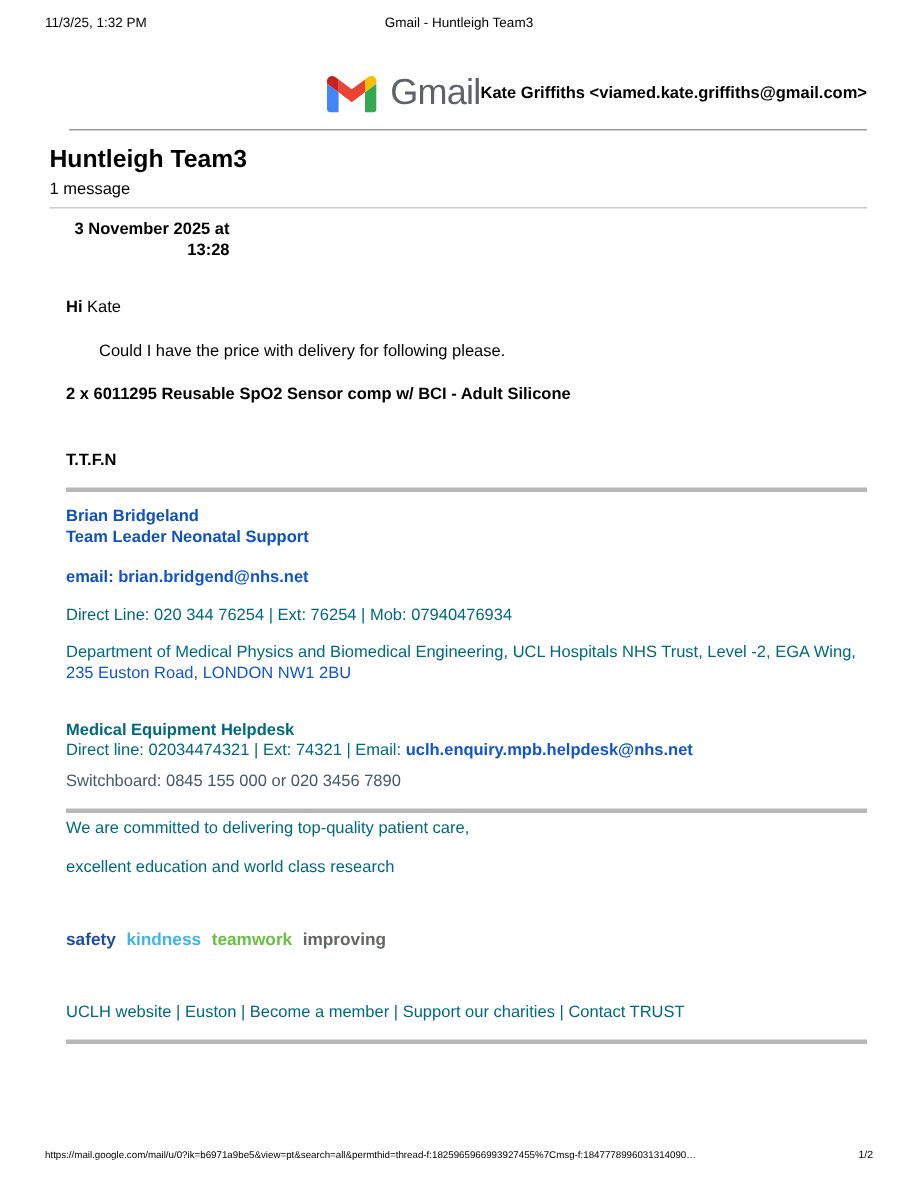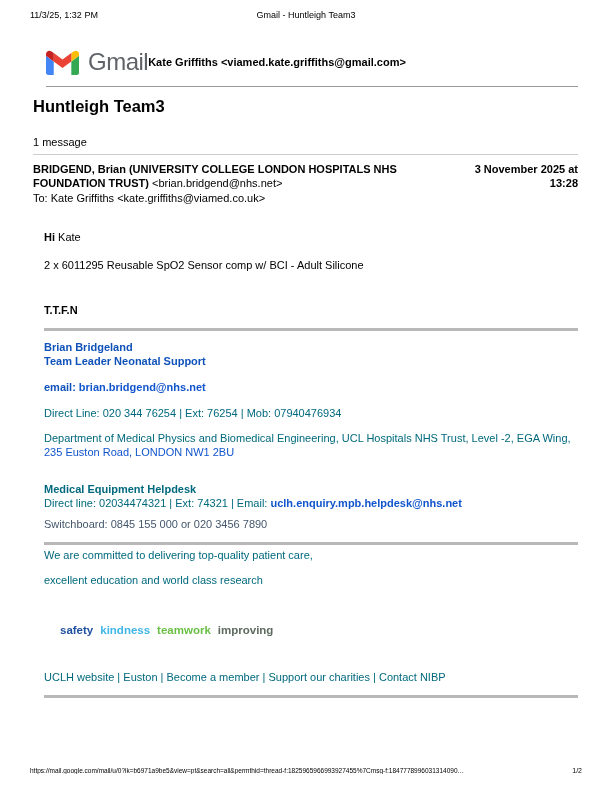--- a/index.html
+++ b/index.html
@@ -10,57 +10,57 @@
   }
   
   .print-header { position:absolute; top:10px; left:0; right:0; height:14px; font-size:9px; color:#000; }
   .ph-date { position:absolute; left:30px; top:0; }
   .ph-title { display:block; text-align:center; }
   .print-footer { position:absolute; bottom:18px; left:30px; right:30px; font-size:6.5px; color:#000; display:flex; justify-content:space-between; }
   .pf-url { max-width:540px; white-space:nowrap; overflow:hidden; }
   .pf-page { font-size:7px; }
 
   
-  .gmail-bar { position:absolute; top:48px; left:46px; right:34px; display:flex; justify-content:flex-start; align-items:center; padding-bottom:10px; border-bottom:1px solid #9a9a9a; }
+  .gmail-bar { position:absolute; top:48px; left:46px; right:34px; display:flex; justify-content:flex-end; align-items:center; padding-bottom:10px; border-bottom:1px solid #9a9a9a; }
   .logo-wrap { display:flex; align-items:center; gap:9px; }
   .logo-text { font-size:24px; color:#5f6368; letter-spacing:-0.5px; }
   .account { font-size:11px; font-weight:bold; }
 
   .content { position:absolute; top:96px; left:33px; right:34px; }
   .subject { font-size:16.5px; font-weight:bold; line-height:1.25; }
-  .msg-count { font-size:11px; margin-top:19px; }
+  .msg-count { font-size:11px; margin-top:3px; }
   .hr-light { border:none; border-top:1px solid #cccccc; margin-top:6px; }
 
   .sender-row { display:flex; justify-content:space-between; margin-top:7px; font-size:11px; line-height:1.3; }
   .sender-left { max-width:455px; }
   .sender-date { width:120px; text-align:right; font-weight:bold; flex-shrink:0; }
   .to-line { margin-top:1px; font-weight:normal; }
 
   .body-block { margin-left:11px; font-size:11px; line-height:1.25; }
   .greeting { margin-top:25px; }
   .greet-b { font-weight:bold; }
   .request { margin-top:15px; margin-left:22px; }
-  .item { margin-top:15px; font-weight:normal; }
+  .item { margin-top:15px; font-weight:bold; }
   .signoff { margin-top:31px; font-weight:bold; }
   .sig-hr { border:none; border-top:3px solid #b8b8b8; margin-top:10px; }
 
   .sig-name { margin-top:10px; font-weight:bold; color:#0f52ba; }
   .sig-role { font-weight:bold; color:#0f52ba; }
   .sig-email { margin-top:13px; }
   .lbl-blue { font-weight:bold; color:#0f52ba; }
   a.blue-link { color:#1155cc; text-decoration:none; font-weight:bold; cursor:pointer; }
   a.blue-link-n { color:#1155cc; text-decoration:none; cursor:pointer; }
   .sig-phone { margin-top:12px; color:#00697d; }
   .sig-dept { margin-top:11px; color:#00697d; line-height:1.25; }
   .helpdesk-title { margin-top:24px; font-weight:bold; color:#00697d; }
   .helpdesk-line { color:#00697d; }
   .switchboard { margin-top:7px; color:#44576b; font-weight:normal; }
   .mission { margin-top:4px; color:#00697d; }
   .mission + .mission { margin-top:12px; }
-  .values-row { margin-top:35px; font-weight:bold; font-size:11.5px;margin-left:16px; }
+  .values-row { margin-top:35px; font-weight:bold; font-size:11.5px; }
   .values-row span { margin-right:7px; }
   .links-block { margin-top:33px; font-size:11px; line-height:1.35; }
   .uclh-link { color:#00697d; text-decoration:none; cursor:pointer; }
   .sep { color:#00697d; }
   .mt4 { margin-top:4px; }
 </style>
 </head>
 <body>
 
 <div class="print-header">
@@ -83,29 +83,26 @@
   </div>
   <span class="account">Kate Griffiths &lt;viamed.kate.griffiths@gmail.com&gt;</span>
 </div>
 
 <div class="content">
   <div class="subject">Huntleigh Team3</div>
   <div class="msg-count">1 message</div>
   <hr class="hr-light">
 
   <div class="sender-row">
-    <div class="sender-left">
-      <span style="font-weight:bold;">BRIDGEND, Brian (UNIVERSITY COLLEGE LONDON HOSPITALS NHS FOUNDATION TRUST) </span><span>&lt;brian.bridgend@nhs.net&gt;</span>
-      <div class="to-line">To: Kate Griffiths &lt;kate.griffiths@viamed.co.uk&gt;</div>
-    </div>
     <div class="sender-date">3 November 2025 at 13:28</div>
   </div>
 
   <div class="body-block">
     <div class="greeting"><span class="greet-b">Hi</span><span> Kate</span></div>
+    <div class="request">Could I have the price with delivery for following please.</div>
     <div class="item">2 x 6011295 Reusable SpO2 Sensor comp w/ BCI - Adult Silicone</div>
     <div class="signoff">T.T.F.N</div>
     <hr class="sig-hr">
 
     <div class="sig-name">Brian Bridgeland</div>
     <div class="sig-role">Team Leader Neonatal Support</div>
 
     <div class="sig-email">
       <span class="lbl-blue">email: </span><a class="blue-link">brian.bridgend@nhs.net</a>
     </div>
@@ -123,21 +120,21 @@
 
     <div class="switchboard">Switchboard: 0845 155 000  or 020 3456 7890</div>
     <hr class="sig-hr">
 
     <div class="mission mt4">We are committed to delivering top-quality patient care,</div>
     <div class="mission">excellent education and world class research</div>
 
     <div class="values-row"><span style="color: rgb(31, 78, 159);">safety</span><span style="color: rgb(65, 182, 230);">kindness</span><span style="color: rgb(106, 191, 69);">teamwork</span><span style="color: rgb(94, 106, 95);">improving</span></div>
 
     <div class="links-block">
-      <div><a class="uclh-link">UCLH website</a><span class="sep"> | </span><a class="uclh-link">Euston</a><span class="sep"> | </span><a class="uclh-link">Become a member</a><span class="sep"> | </span><a class="uclh-link">Support our charities</a><span class="sep"> | </span><a class="uclh-link">Contact NIBP</a></div>
+      <div><a class="uclh-link">UCLH website</a><span class="sep"> | </span><a class="uclh-link">Euston</a><span class="sep"> | </span><a class="uclh-link">Become a member</a><span class="sep"> | </span><a class="uclh-link">Support our charities</a><span class="sep"> | </span><a class="uclh-link">Contact TRUST</a></div>
     </div>
     <hr class="sig-hr">
   </div>
 </div>
 
 <div class="print-footer">
   <span class="pf-url">https://mail.google.com/mail/u/0?ik=b6971a9be5&amp;view=pt&amp;search=all&amp;permthid=thread-f:1825965966993927455%7Cmsg-f:1847778996031314090…</span>
   <span class="pf-page">1/2</span>
 </div>
 

